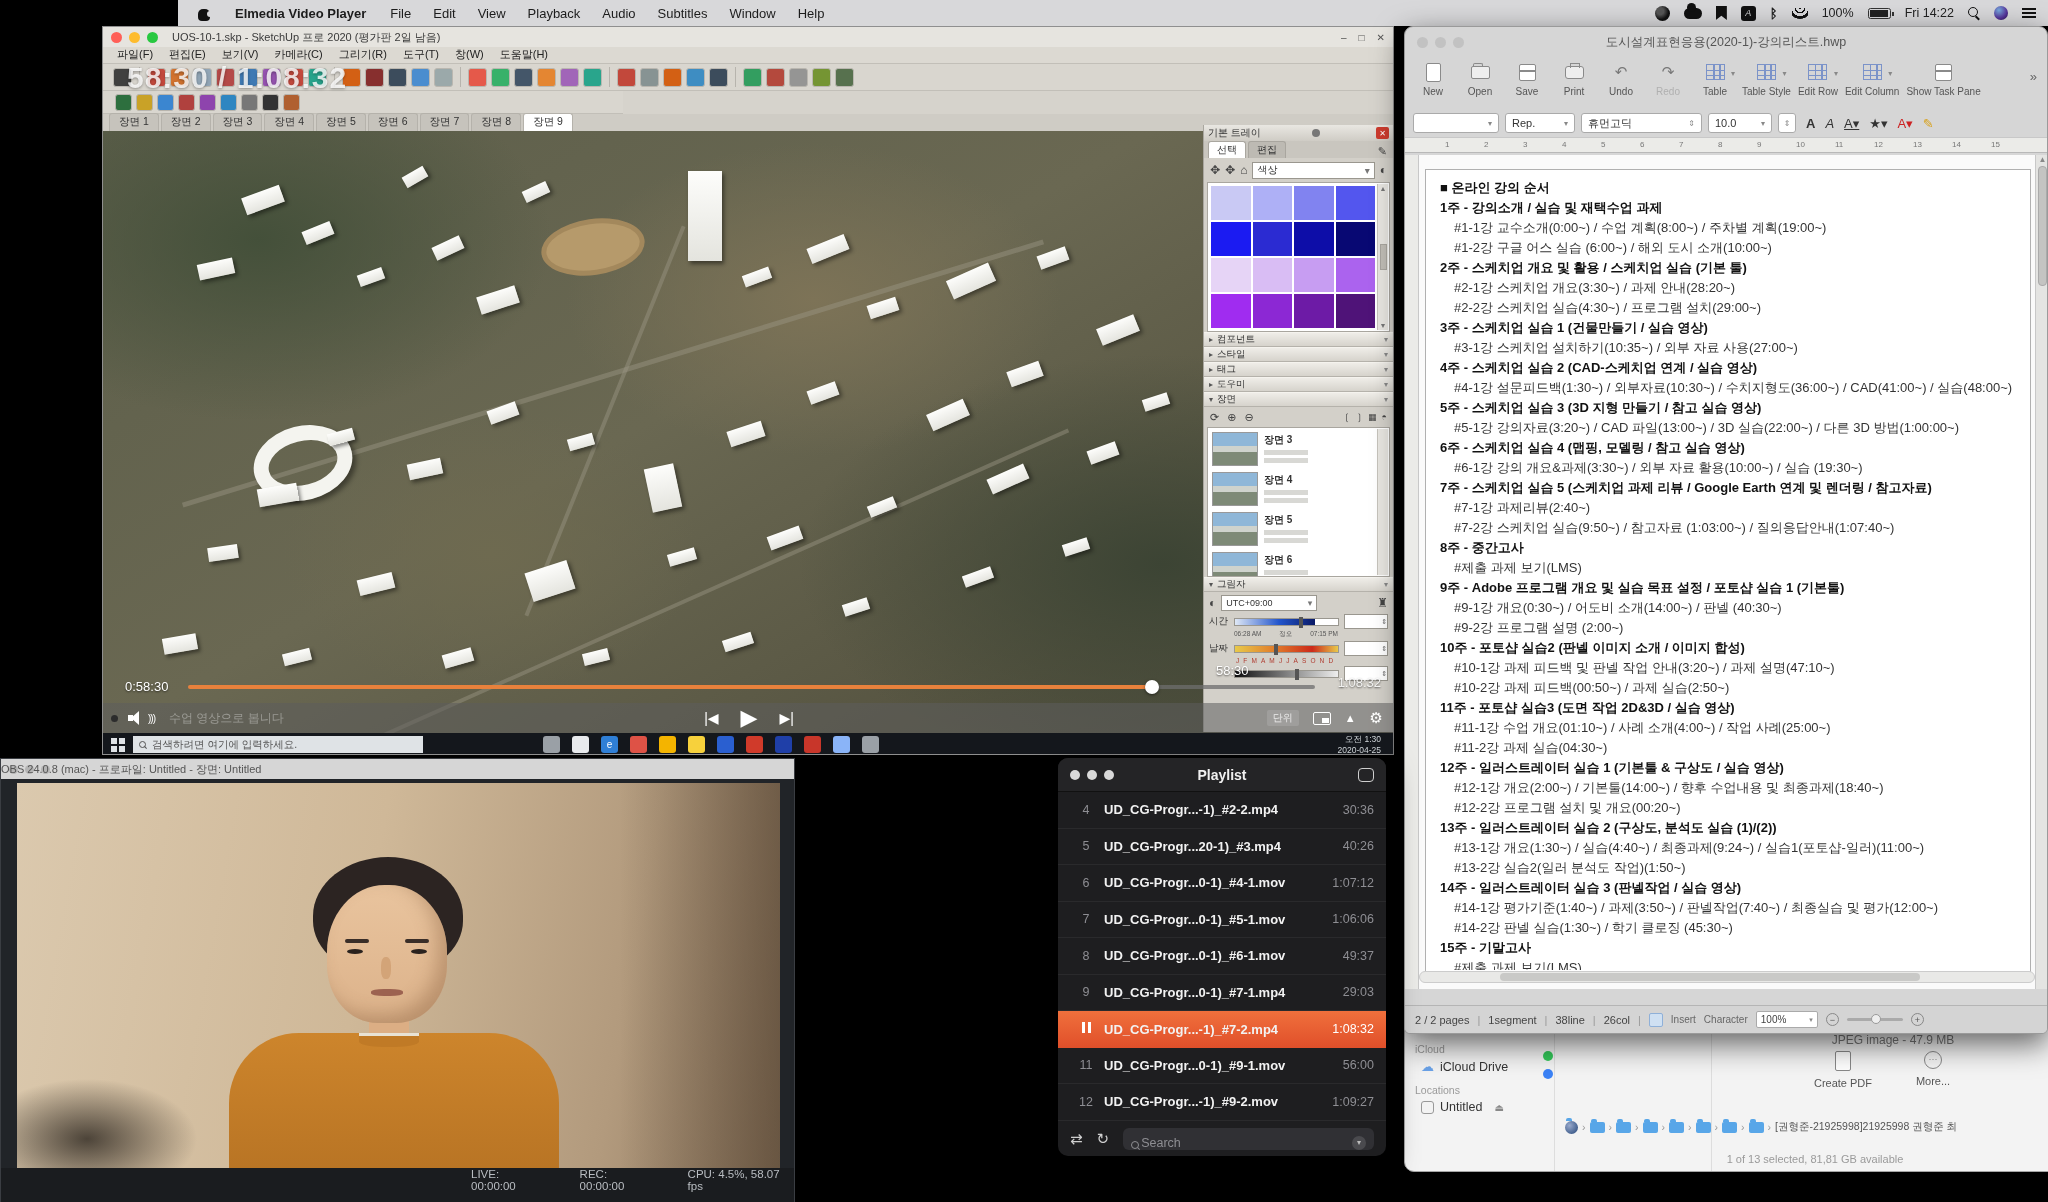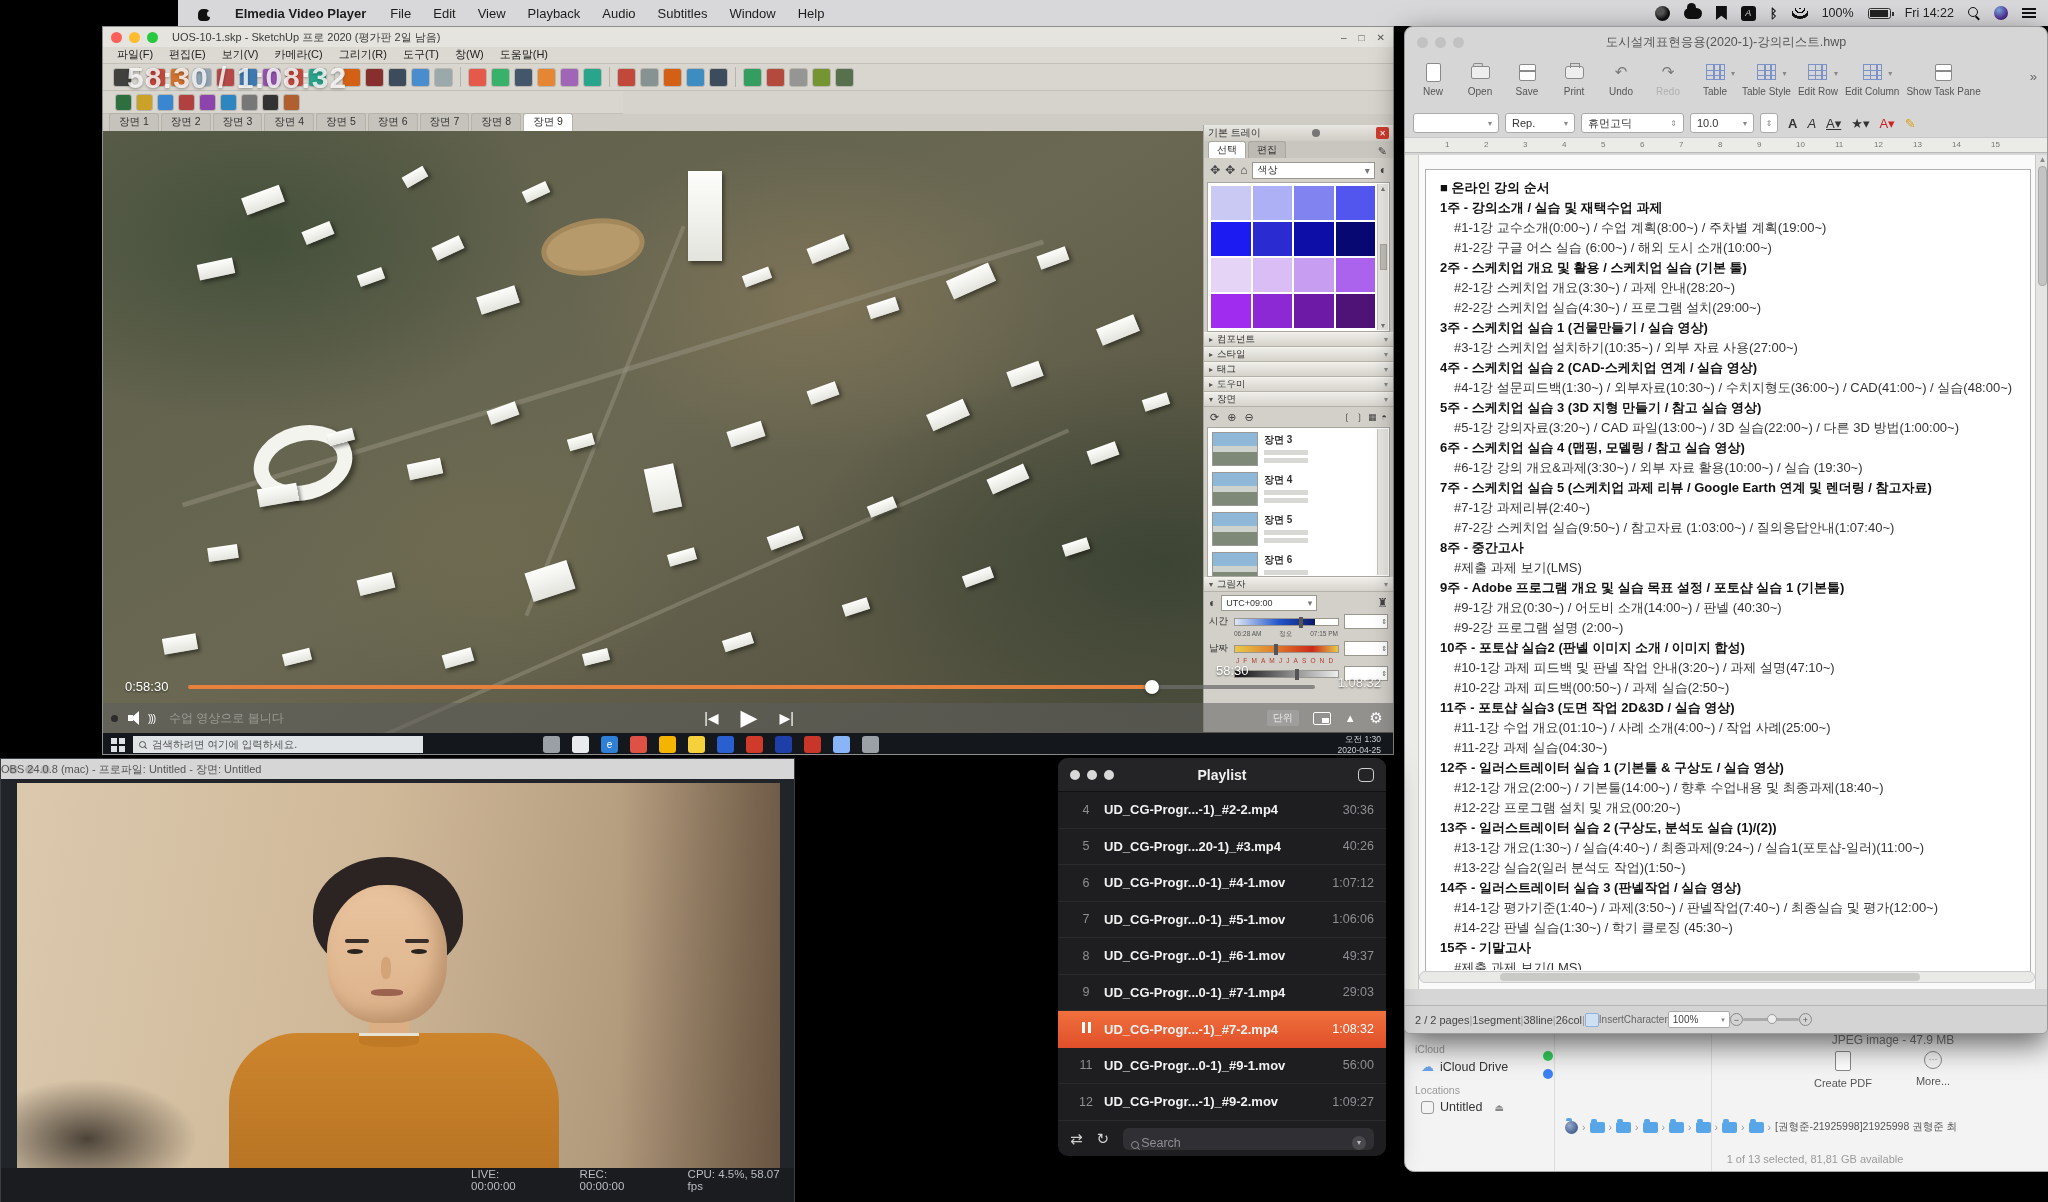--- a/index.html
+++ b/index.html
@@ -158,21 +158,21 @@
 #vrule{position:absolute;left:0;top:0;bottom:0;width:14px;background:#ebebe8;border-right:1px solid #c8c8c8}
 #page{position:absolute;left:20px;top:14px;width:606px;height:806px;background:#fff;border:1.5px solid #b0b0b0}
 #doc{position:absolute;left:14px;top:8px;right:6px;bottom:4px;overflow:hidden}
 .dl{font-size:13px;line-height:20px;color:#2b2b2b;white-space:nowrap}
 .dl.b{font-weight:bold;color:#111}
 .dl.ind{padding-left:14px;color:#333}
 #hwp-vsb{position:absolute;right:0;top:0;bottom:0;width:14px;background:#e4e4e2;border-left:1px solid #c8c8c8;font-size:8px;color:#888;text-align:center}
 #hwp-vsb .th{margin:2px auto;width:9px;height:120px;background:#c4c4c2;border:1px solid #aaa;border-radius:4px}
 #hwp-hsb{position:absolute;left:14px;right:14px;top:816px;height:12px;background:#e9e9e7;border:1px solid #ccc;border-radius:6px}
 #hwp-hsb .th{position:absolute;left:80px;width:420px;top:1px;bottom:1px;background:#c9c9c7;border-radius:5px}
-#hwp-status{position:absolute;left:0;bottom:0;width:644px;height:28px;background:#d4d4d4;border-top:1px solid #b5b5b5;display:flex;align-items:center;font-size:11px;color:#444;padding:0 10px;gap:0}
+#hwp-status{position:absolute;left:0;bottom:0;width:644px;height:28px;background:#d4d4d4;border-top:1px solid #b5b5b5;display:flex;align-items:center;font-size:11px;color:#444;padding:0 10px;gap:8px}
 .stsep{color:#999}
 #hwp-status .zoomsel{height:17px;width:62px;background:#fff;border:1px solid #aaa;border-radius:2px;font-size:10px;display:flex;align-items:center;padding:0 4px}
 #hwp-status .zoomsel .cv{margin-left:auto;color:#888;font-size:7px}
 .zbtn{width:13px;height:13px;border:1px solid #888;border-radius:50%;font-size:9px;display:flex;align-items:center;justify-content:center;color:#555}
 .ztrack{width:56px;height:3px;background:#aaa;border-radius:2px;position:relative}
 .ztrack .k{position:absolute;left:24px;top:-4px;width:10px;height:10px;border-radius:50%;background:#eee;border:1px solid #999}
 .charbox{width:14px;height:14px;background:#cfe0f2;border:1px solid #8fb0d8;border-radius:2px}
 
 #finder{left:1404px;top:1020px;width:672px;height:152px;background:#f3f3f3;border:1px solid #a5a5a5;border-radius:0 0 10px 10px;z-index:5;font-size:11px;color:#444;overflow:hidden}
 #fnd-type{position:absolute;left:306px;right:0;top:12px;text-align:center;color:#777;font-size:12px}
@@ -767,21 +767,21 @@
     </div>
     <div id="hwp-fmt">
       <span class="fsel" style="width:86px">
           <span></span>
           <span class="cv">▾</span>
         </span>
       <span class="fsel" style="width:70px">
           <span>Rep.</span>
           <span class="cv">▾</span>
         </span>
-      <span class="fsel" style="width:103px">
+      <span class="fsel" style="width:121px">
           <span>휴먼고딕</span>
           <span class="cv">⇕</span>
         </span>
       <span class="fsel" style="width:64px">
           <span>10.0</span>
           <span class="cv">▾</span>
         </span>
       <span class="fsel" style="width:18px;justify-content:center">
           <span class="cv" style="margin:0">⇕</span>
         </span>

